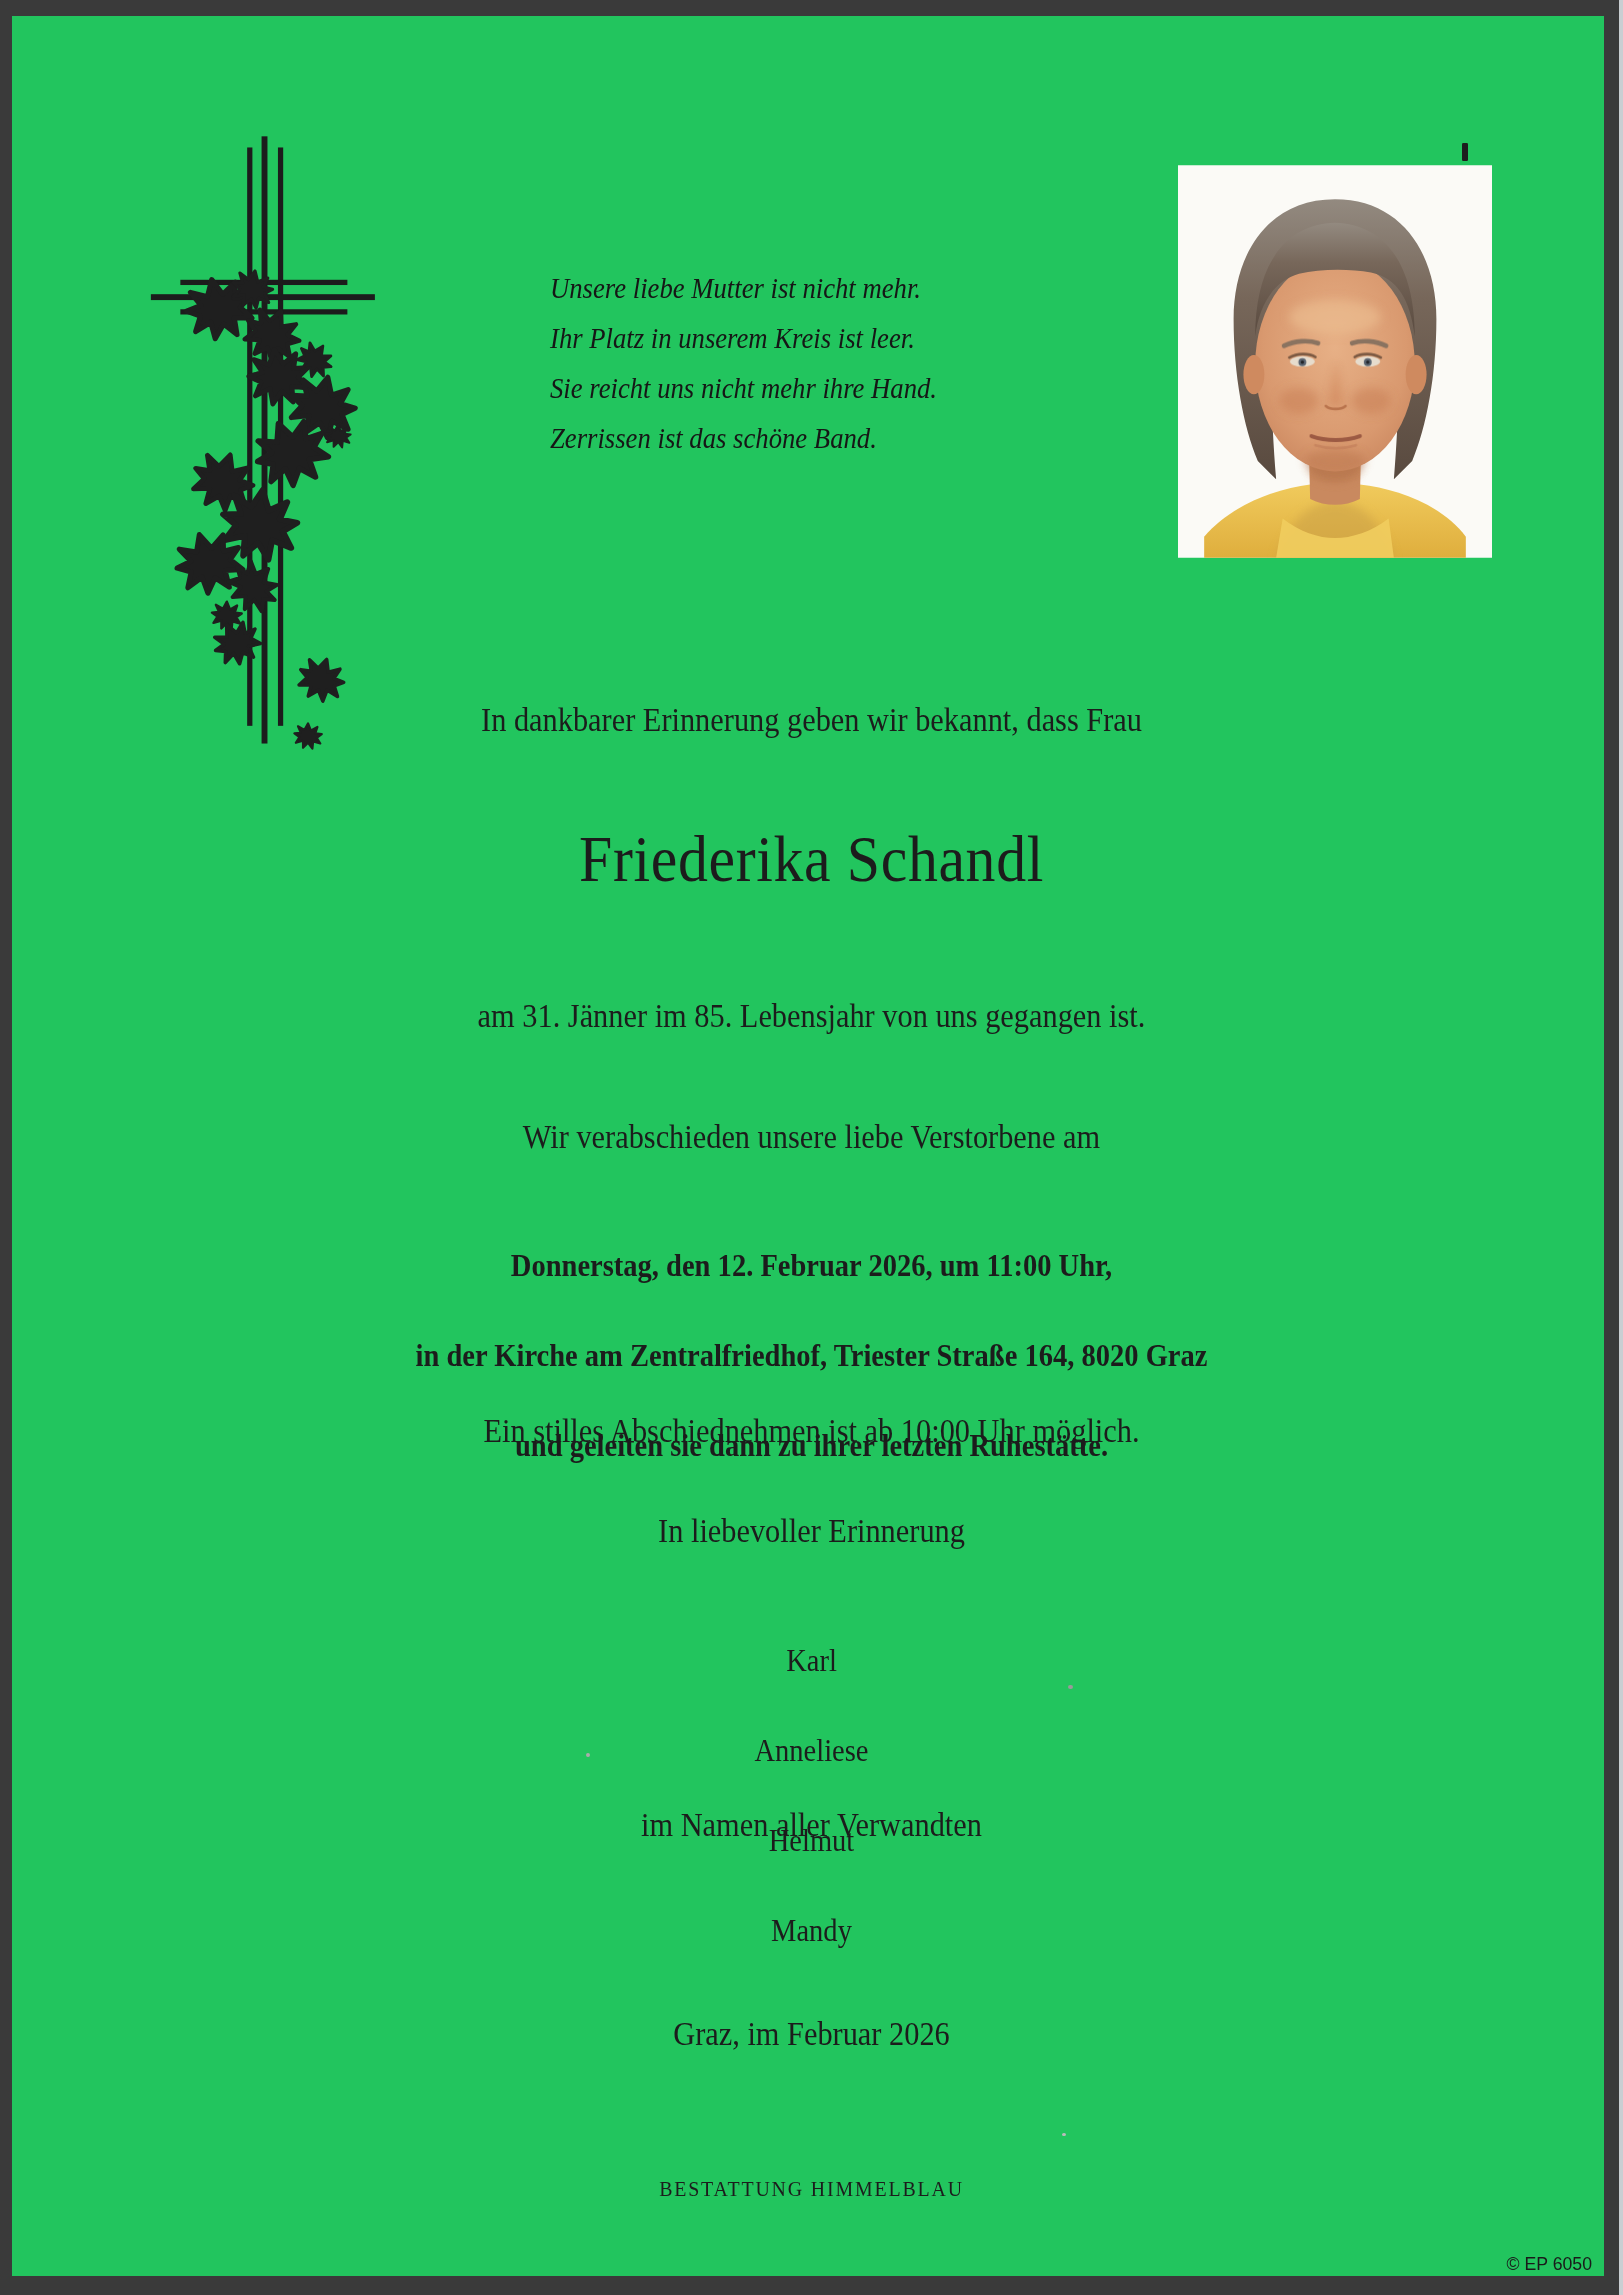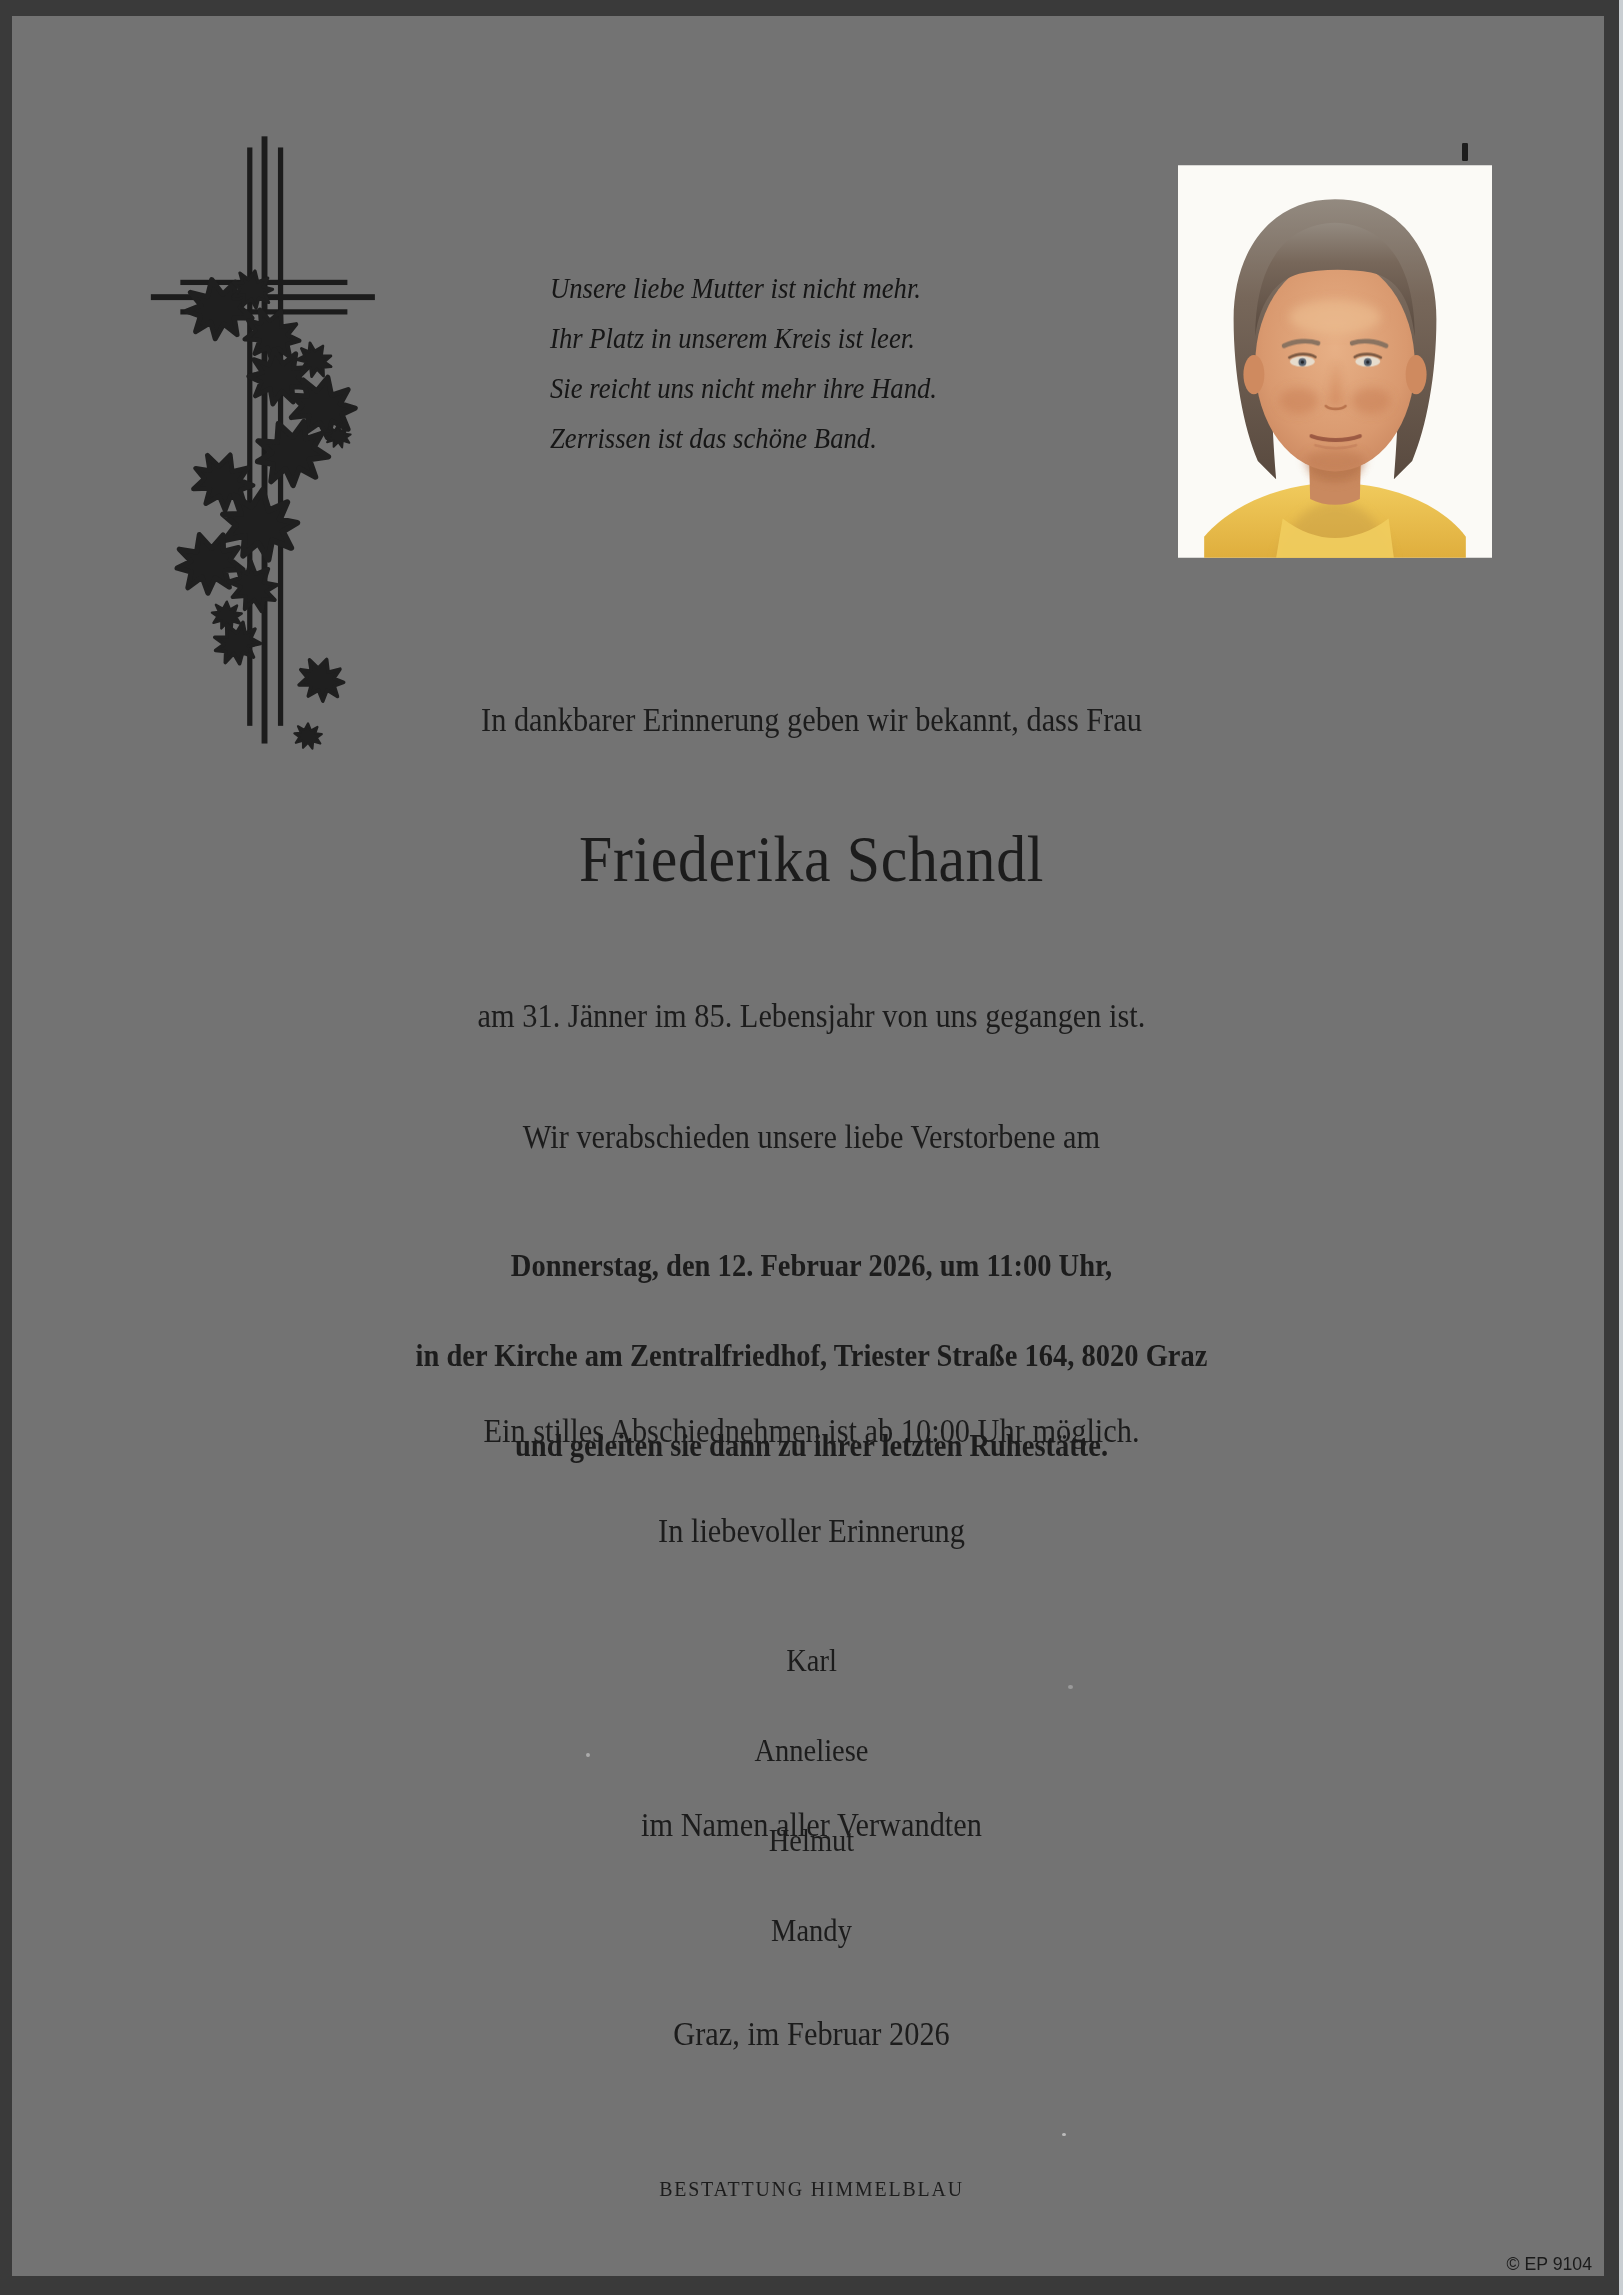--- a/index.html
+++ b/index.html
@@ -1,18 +1,18 @@
 <!DOCTYPE html>
 <html style="font-size:10.5px"><head>
 <meta charset="utf-8">
 <style>
   html,body{margin:0;padding:0;background:#ffffff;}
   body{width:1623px;height:2295px;position:relative;overflow:hidden;
        font-family:"Liberation Serif",serif;color:#1b1b1b;}
-  .card{position:absolute;inset:0;background:#737373;}
+  .card{position:absolute;inset:0;background:#22c55e;}
 
   
   .frame{position:absolute;background:#3a3a3a;z-index:5;}
   .frame-top{left:0;top:0;width:1623px;height:15.7px;}
   .frame-left{left:0;top:0;width:11.8px;height:2295px;}
   .frame-right{left:1604px;top:0;width:19.6px;height:2295px;}
   .frame-bottom{left:0;top:2276px;width:1623px;height:19.6px;}
   .scan-edge{position:absolute;right:0;top:0;width:3.9px;height:2295px;background:#c9ced2;z-index:6;}
 
   
@@ -175,21 +175,21 @@
   <div class="t mourners">
     <div>Karl</div>
     <div>Anneliese</div>
     <div>Helmut</div>
     <div>Mandy</div>
   </div>
   <div class="t relatives">im Namen aller Verwandten</div>
 
   <div class="t placedate">Graz, im Februar 2026</div>
   <div class="t funeral">BESTATTUNG HIMMELBLAU</div>
-  <div class="t code">© EP 9104</div>
+  <div class="t code">© EP 6050</div>
 
   <div class="mark-photo"></div>
   <div class="speck speck-a"></div>
   <div class="speck speck-b"></div>
   <div class="speck speck-c"></div>
 
   <div class="frame frame-top"></div>
   <div class="frame frame-left"></div>
   <div class="frame frame-right"></div>
   <div class="frame frame-bottom"></div>

